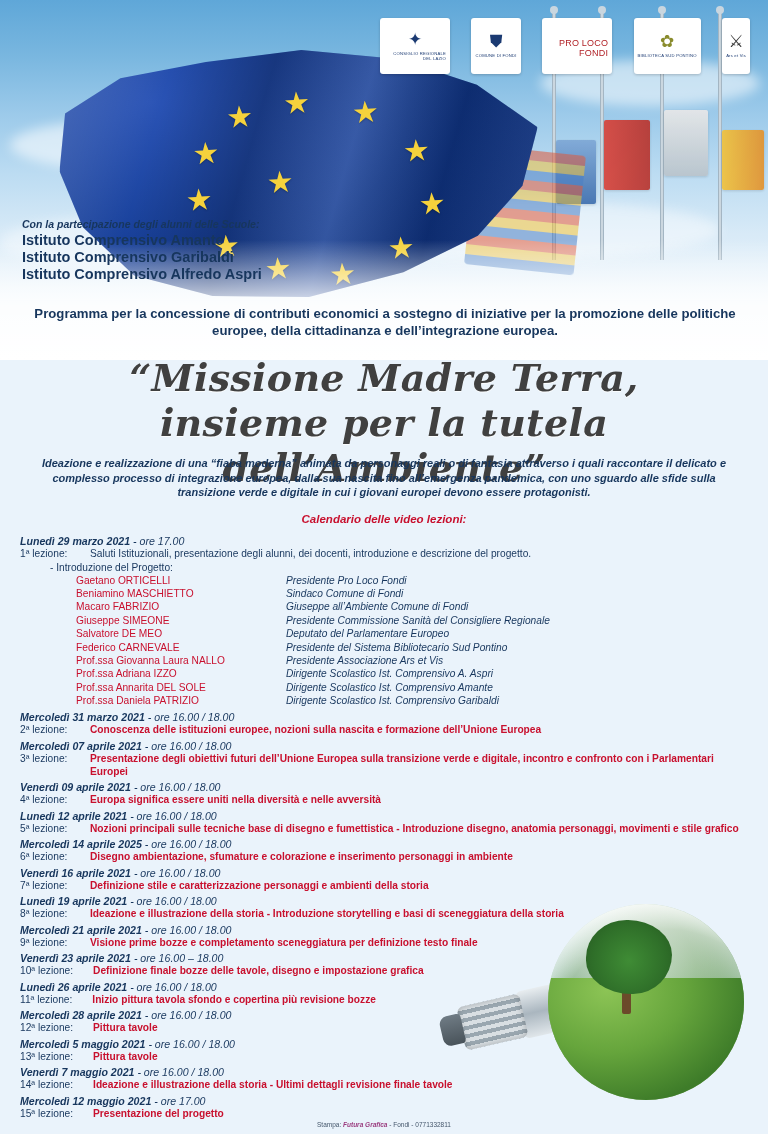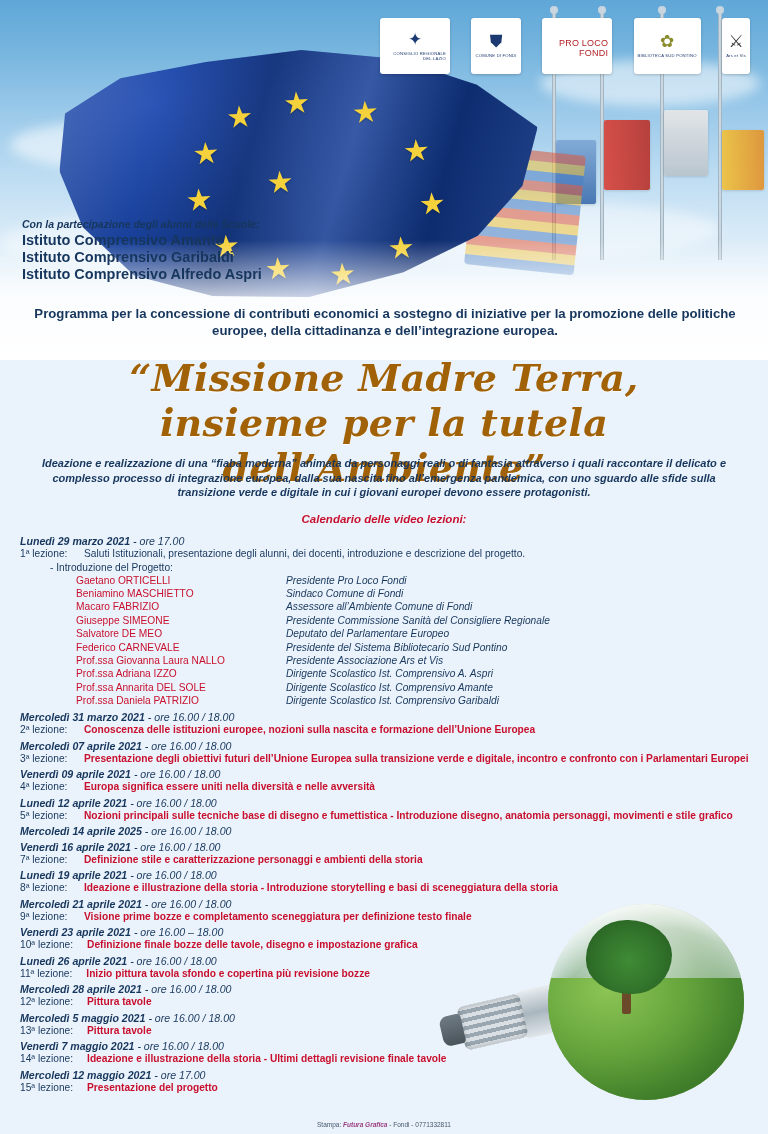--- a/index.html
+++ b/index.html
@@ -179,21 +179,21 @@
     font-weight: bold;
     line-height: 17px;
     color: #17365d;
   }
 
   .title {
     position: absolute;
     left: 14px; top: 355px;
     width: 740px;
     text-align: center;
-    color: #a16207;
+    color: #404040;
     font-family: "DejaVu Serif", serif;
     font-style: italic;
     font-weight: bold;
     font-size: 38px;
     line-height: 45px;
     letter-spacing: .3px;
     text-shadow: 0 1px 0 rgba(255,255,255,.8);
   }
   .title .line2 { display: block; }
 
@@ -232,21 +232,21 @@
     font-style: italic;
     color: #17365d;
     margin-top: 3.5px;
   }
   .date-line .hours { font-weight: normal; }
   .lesson-line {
     font-size: 10.2px;
     color: #17365d;
     line-height: 13px;
     display: flex;
-    gap: 14px;
+    gap: 20px;
   }
   .lesson-no { flex: 0 0 auto; min-width: 50px; }
   .lesson-desc { flex: 1 1 auto; }
   .lesson-desc.red { color: #c8102e; font-weight: bold; }
 
   
   .intro-title {
     font-size: 10.2px;
     color: #17365d;
     margin: 2px 0 1px 30px;
@@ -459,21 +459,21 @@
         <div class="speaker">
           <span class="speaker-name">Gaetano ORTICELLI</span>
           <span class="speaker-role">Presidente Pro Loco Fondi</span>
         </div>
         <div class="speaker">
           <span class="speaker-name">Beniamino MASCHIETTO</span>
           <span class="speaker-role">Sindaco Comune di Fondi</span>
         </div>
         <div class="speaker">
           <span class="speaker-name">Macaro FABRIZIO</span>
-          <span class="speaker-role">Assessore all’Ambiente Comune di Fondi</span>
+          <span class="speaker-role">Giuseppe all’Ambiente Comune di Fondi</span>
         </div>
         <div class="speaker">
           <span class="speaker-name">Giuseppe SIMEONE</span>
           <span class="speaker-role">Presidente Commissione Sanità del Consigliere Regionale</span>
         </div>
         <div class="speaker">
           <span class="speaker-name">Salvatore DE MEO</span>
           <span class="speaker-role">Deputato del Parlamentare Europeo</span>
         </div>
         <div class="speaker">
@@ -540,20 +540,24 @@
       <div class="lesson-line">
         <span class="lesson-no">5ª lezione:</span>
         <span class="lesson-desc red">Nozioni principali sulle tecniche base di disegno e fumettistica - Introduzione disegno, anatomia personaggi, movimenti e stile grafico</span>
       </div>
     </div>
 
     <div>
       <div class="date-line">
         <span>Mercoledì 14 aprile 2025</span>
         <span class="hours">- ore 16.00 / 18.00</span>
+      </div>
+      <div class="lesson-line">
+        <span class="lesson-no">6ª lezione:</span>
+        <span class="lesson-desc red">Disegno ambientazione, sfumature e colorazione e inserimento personaggi in ambiente</span>
       </div>
     </div>
 
     <div>
       <div class="date-line">
         <span>Venerdì 16 aprile 2021</span>
         <span class="hours">- ore 16.00 / 18.00</span>
       </div>
       <div class="lesson-line">
         <span class="lesson-no">7ª lezione:</span>

